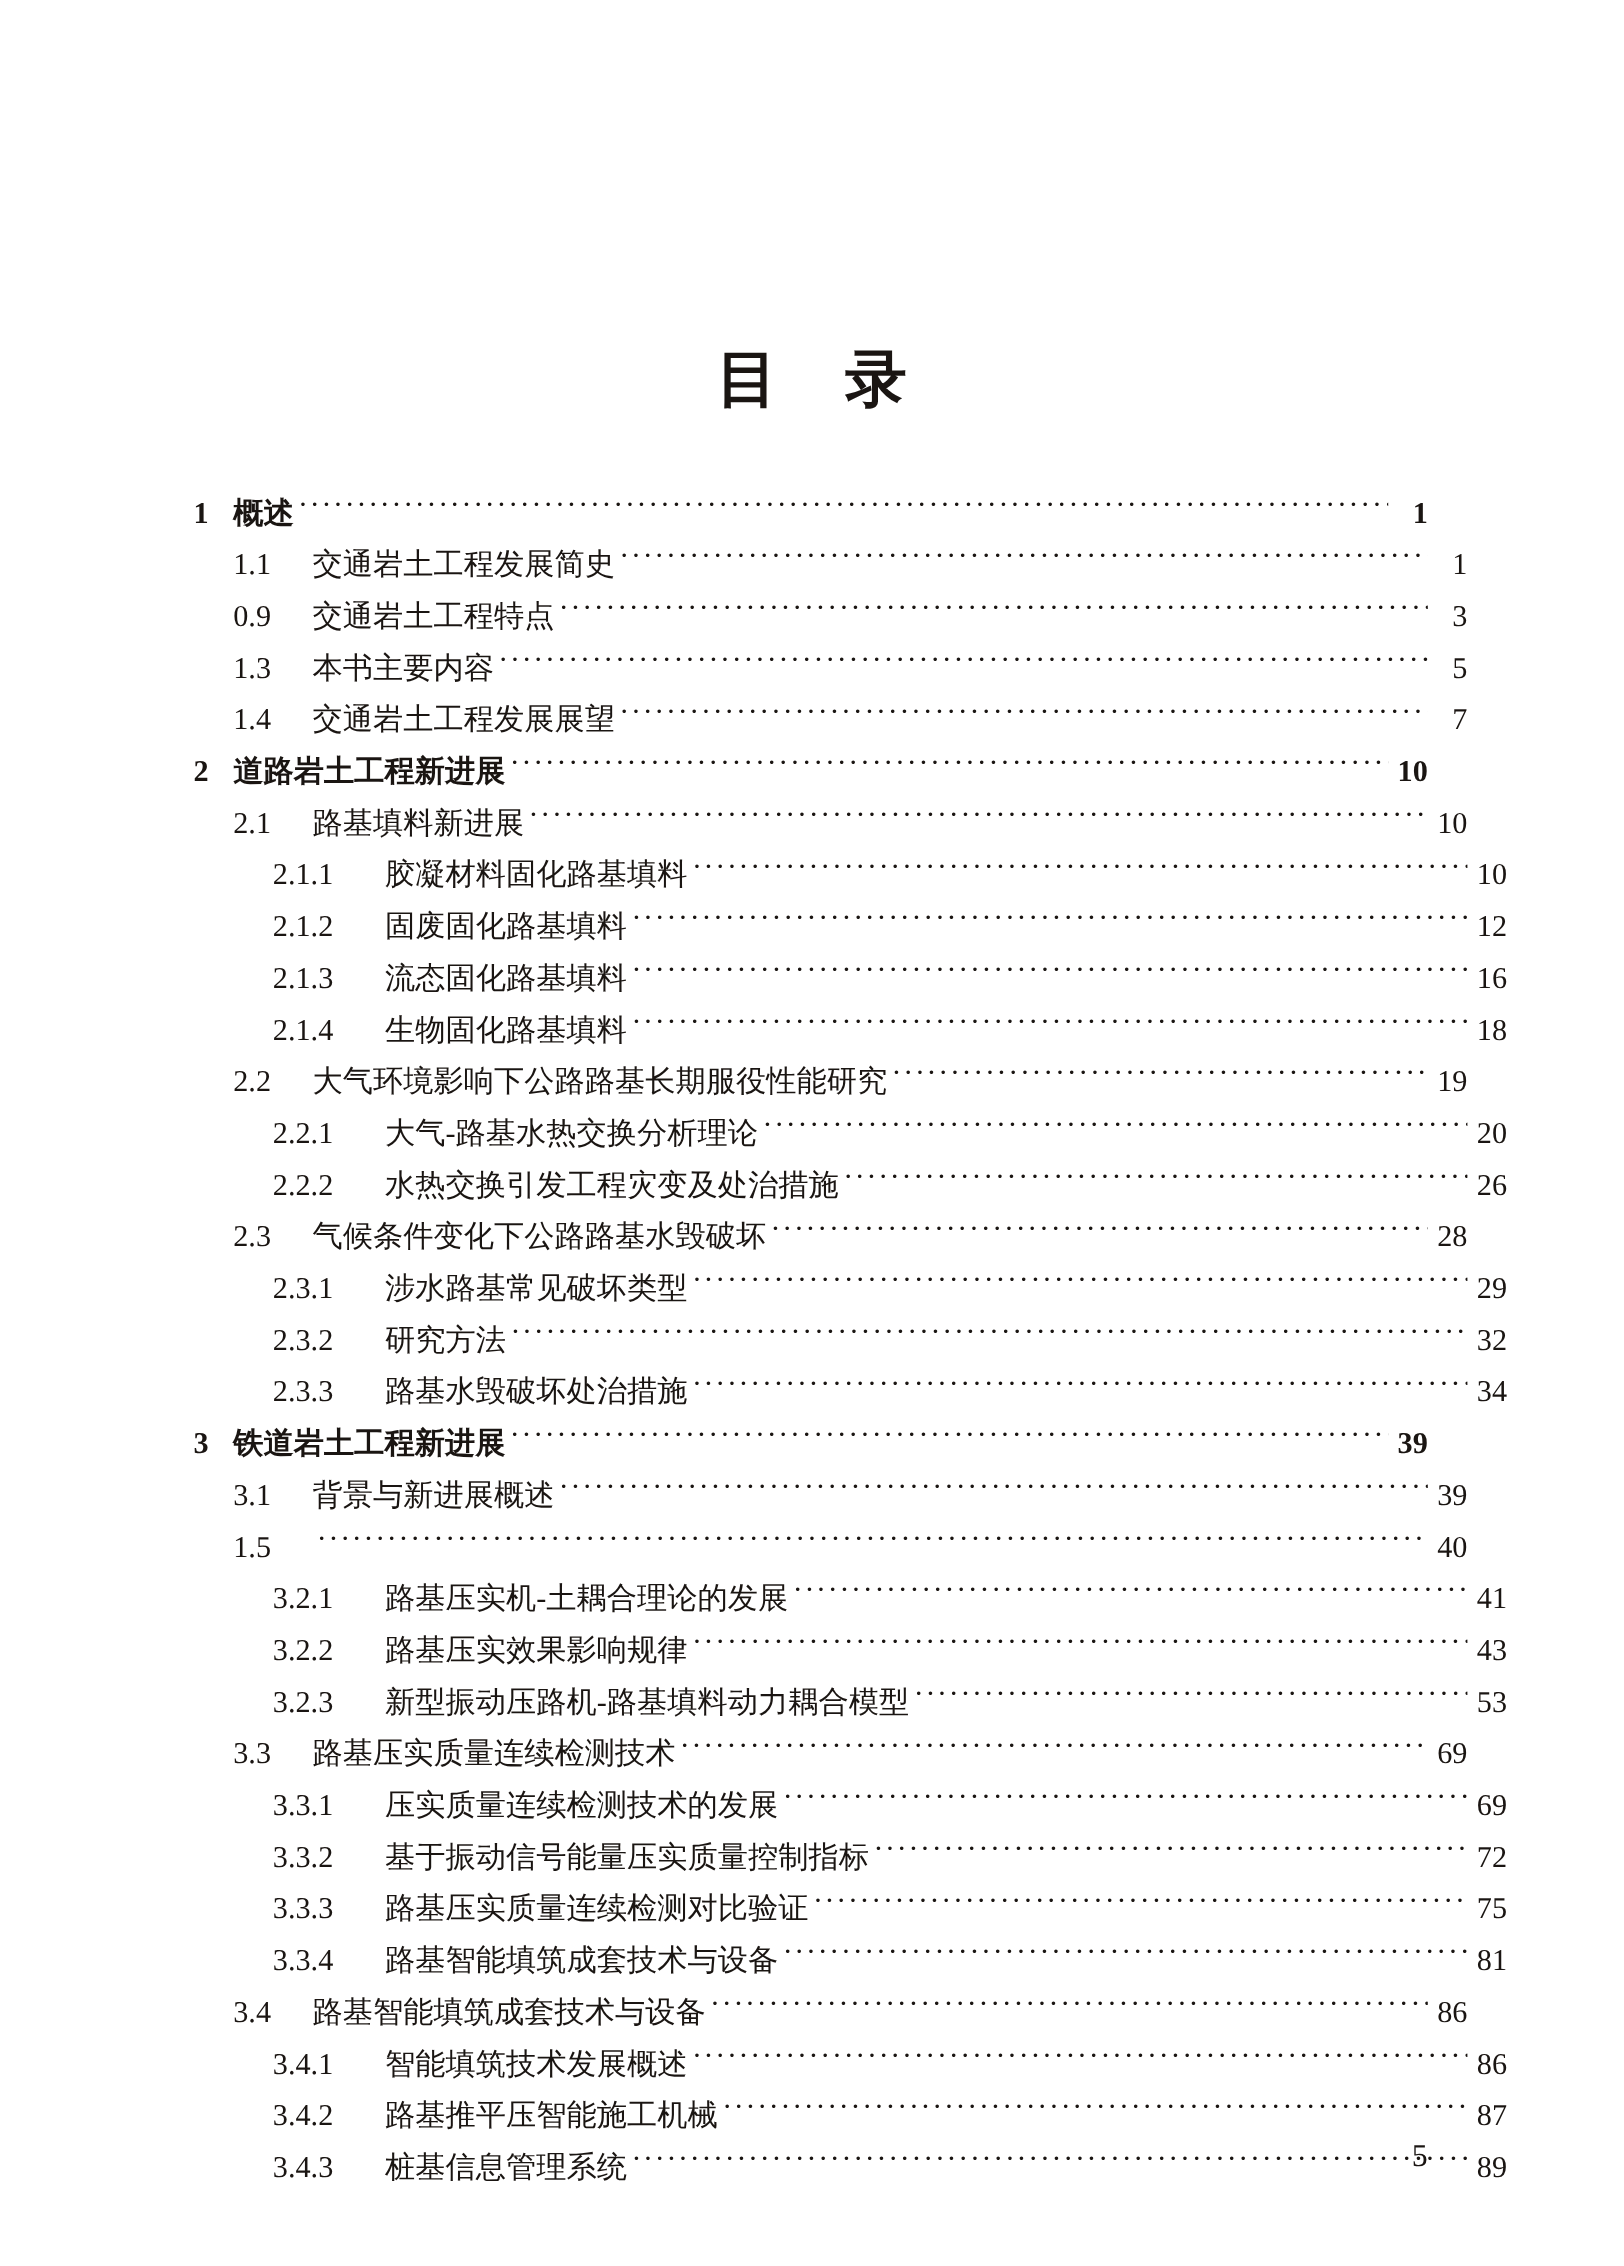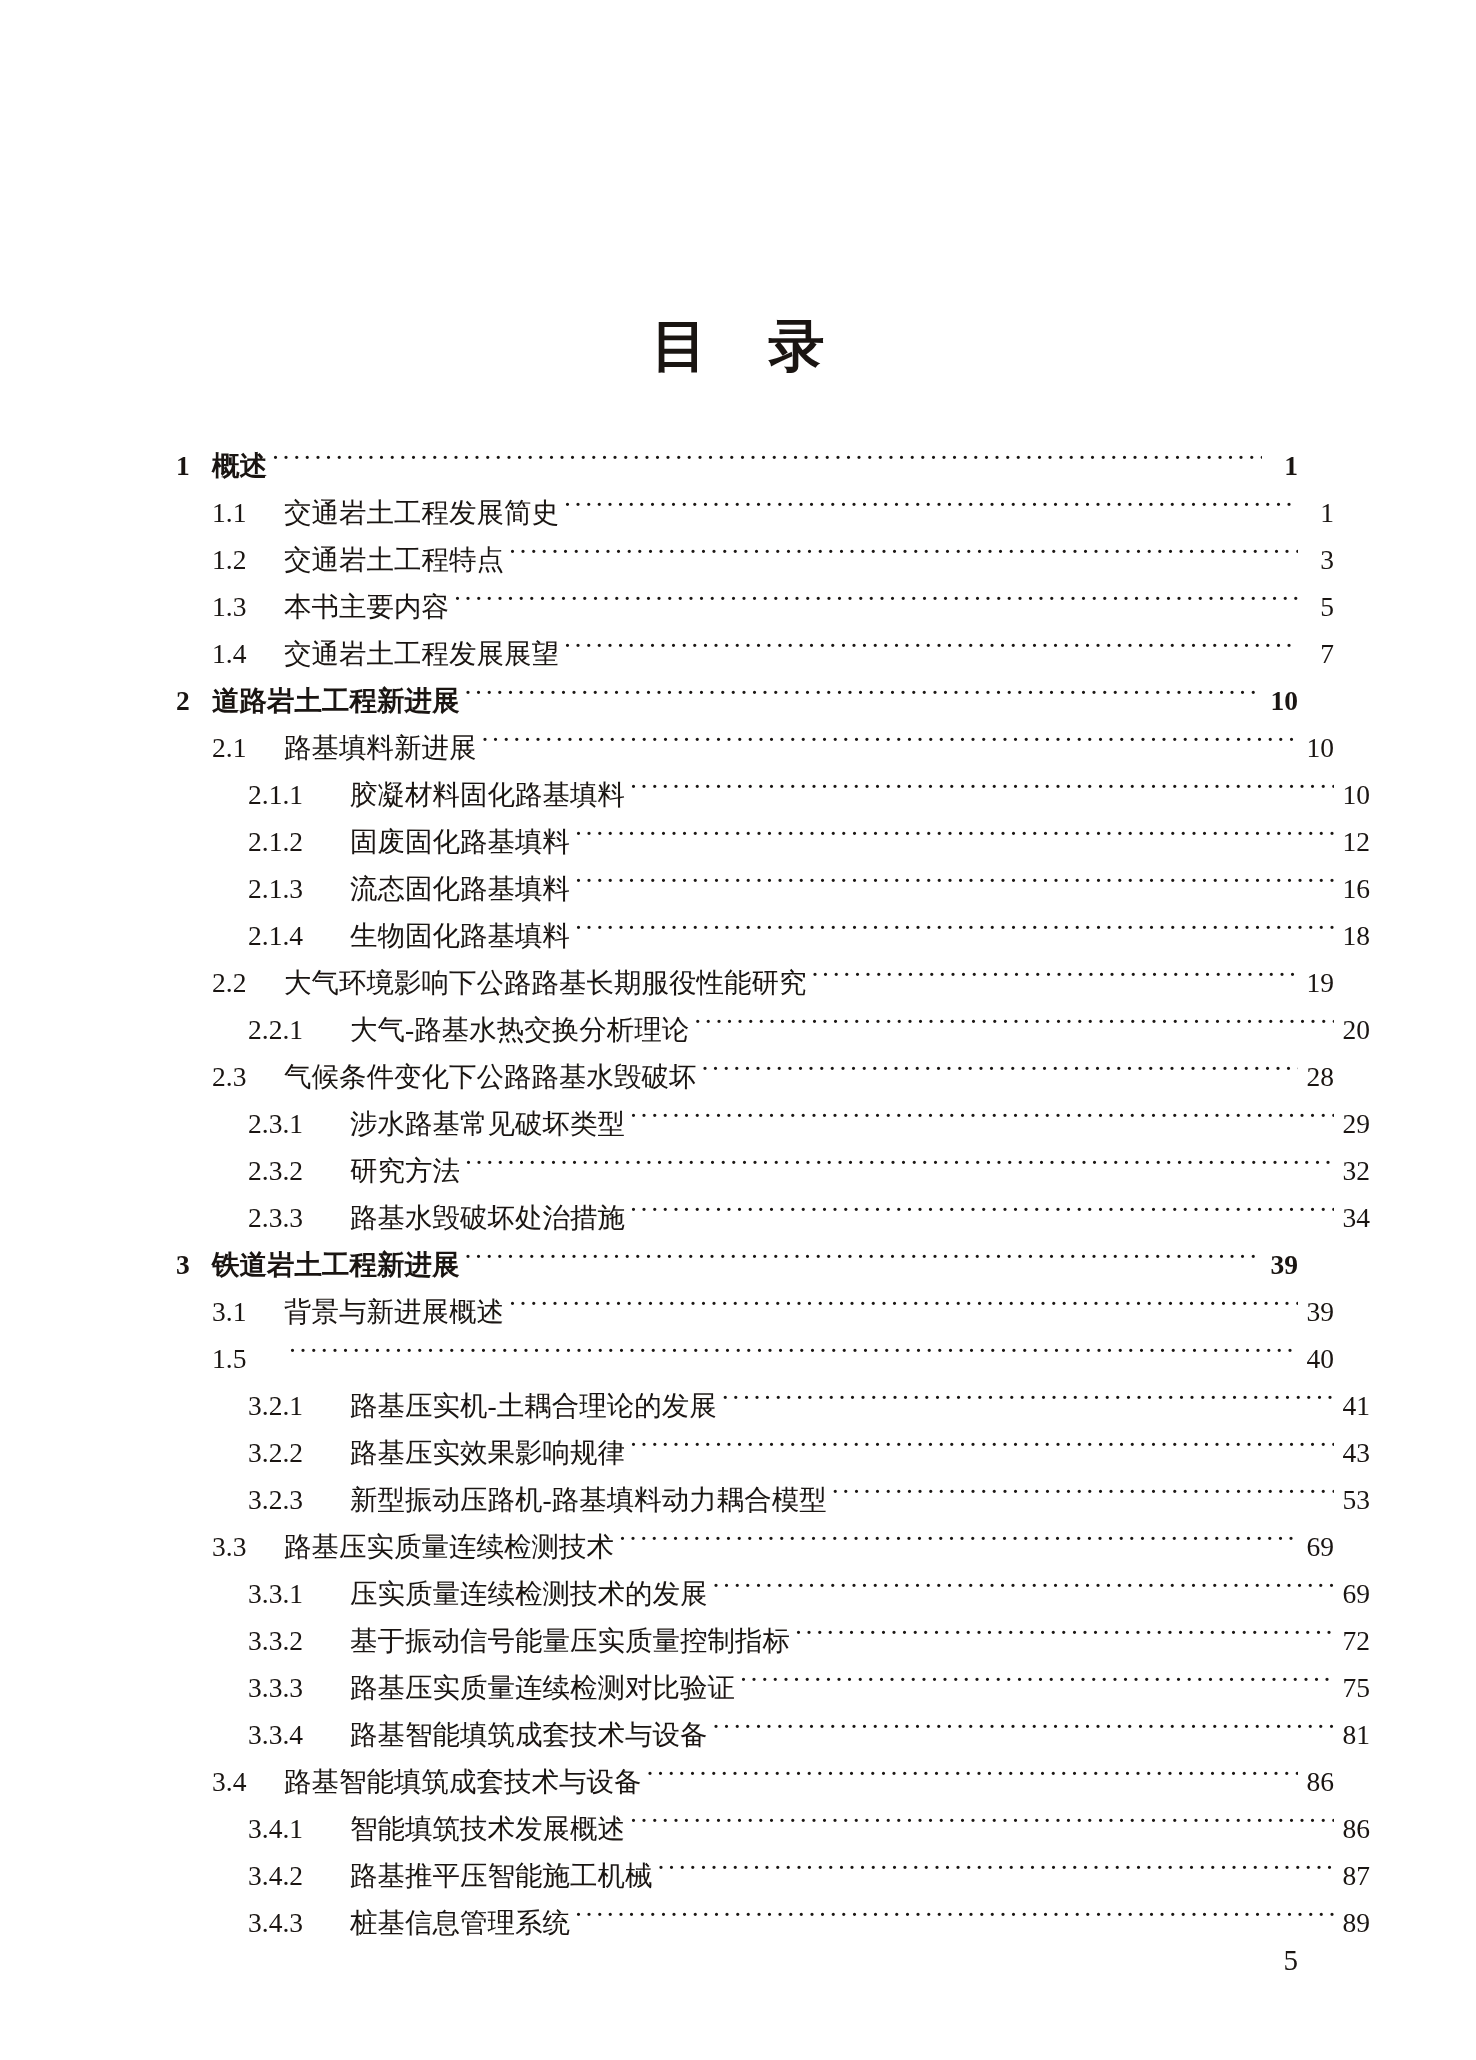--- a/index.html
+++ b/index.html
@@ -136,21 +136,21 @@
         <span class="leader"></span>
         <span class="pageno">1</span>
       </div>
       <div class="toc-entry lvl2">
         <span class="num">1.1</span>
         <span class="label">交通岩土工程发展简史</span>
         <span class="leader"></span>
         <span class="pageno">1</span>
       </div>
       <div class="toc-entry lvl2">
-        <span class="num">1.2</span>
+        <span class="num">0.9</span>
         <span class="label">交通岩土工程特点</span>
         <span class="leader"></span>
         <span class="pageno">3</span>
       </div>
       <div class="toc-entry lvl2">
         <span class="num">1.3</span>
         <span class="label">本书主要内容</span>
         <span class="leader"></span>
         <span class="pageno">5</span>
       </div>
@@ -201,20 +201,26 @@
         <span class="label">大气环境影响下公路路基长期服役性能研究</span>
         <span class="leader"></span>
         <span class="pageno">19</span>
       </div>
       <div class="toc-entry lvl3">
         <span class="num">2.2.1</span>
         <span class="label">大气-路基水热交换分析理论</span>
         <span class="leader"></span>
         <span class="pageno">20</span>
       </div>
+      <div class="toc-entry lvl3">
+        <span class="num">2.2.2</span>
+        <span class="label">水热交换引发工程灾变及处治措施</span>
+        <span class="leader"></span>
+        <span class="pageno">26</span>
+      </div>
       <div class="toc-entry lvl2">
         <span class="num">2.3</span>
         <span class="label">气候条件变化下公路路基水毁破坏</span>
         <span class="leader"></span>
         <span class="pageno">28</span>
       </div>
       <div class="toc-entry lvl3">
         <span class="num">2.3.1</span>
         <span class="label">涉水路基常见破坏类型</span>
         <span class="leader"></span>

